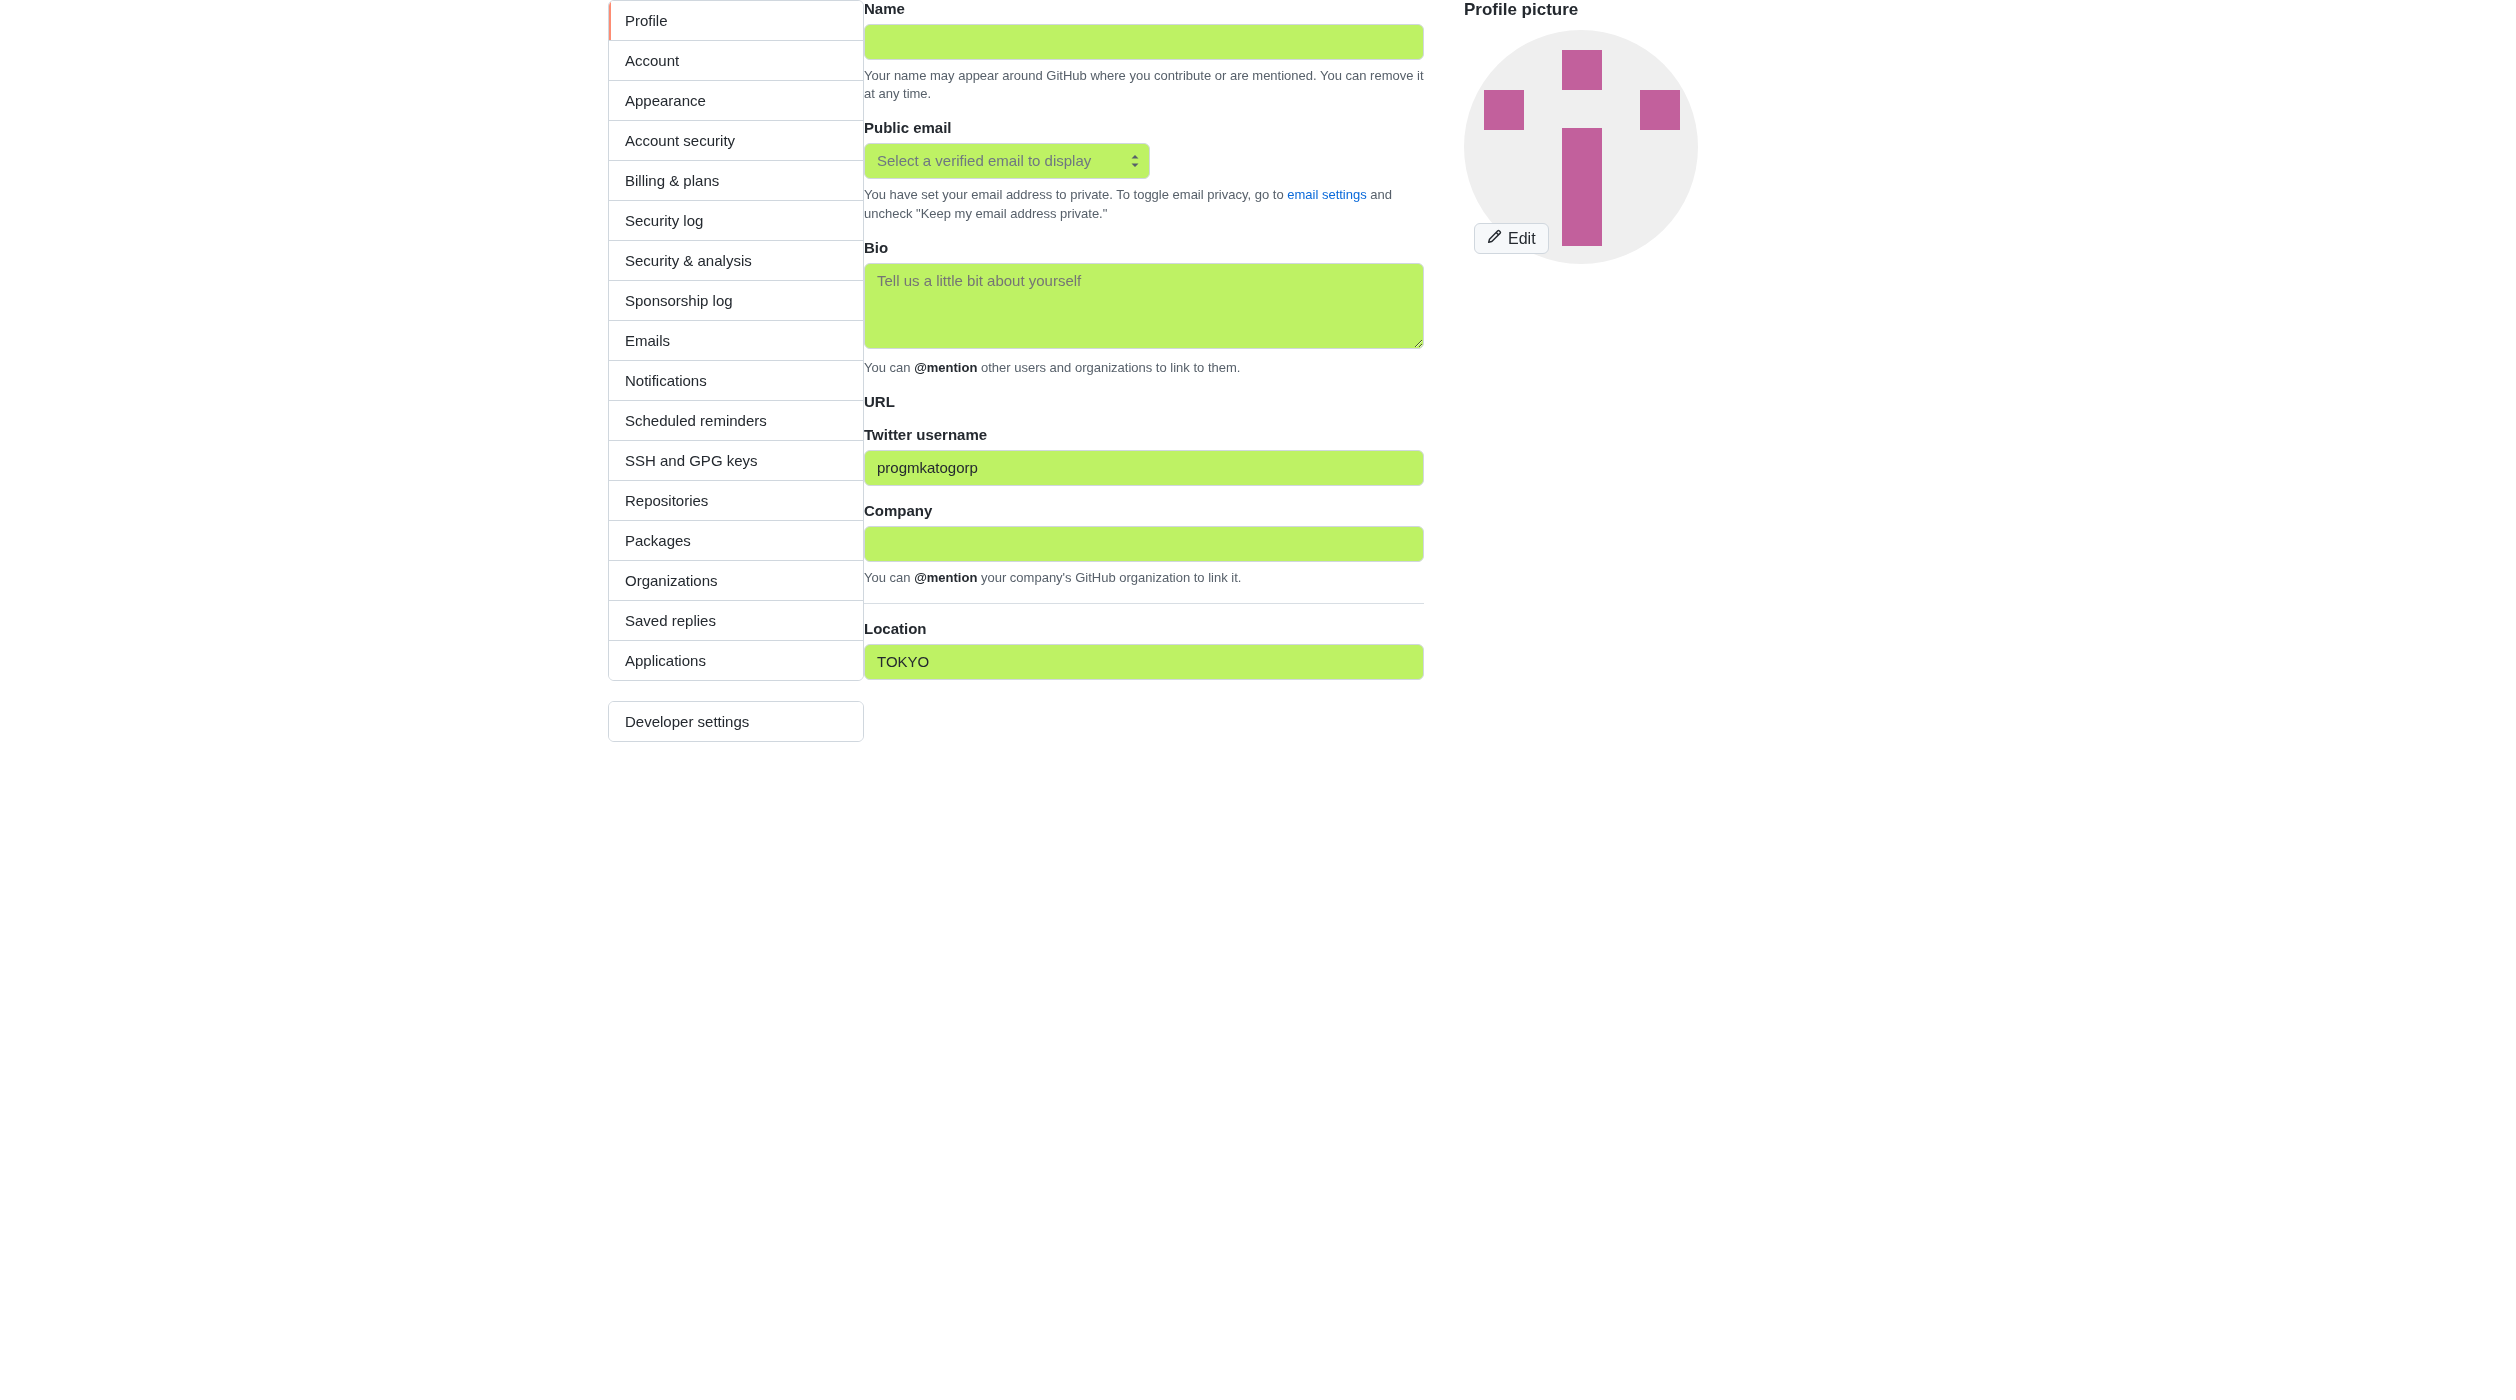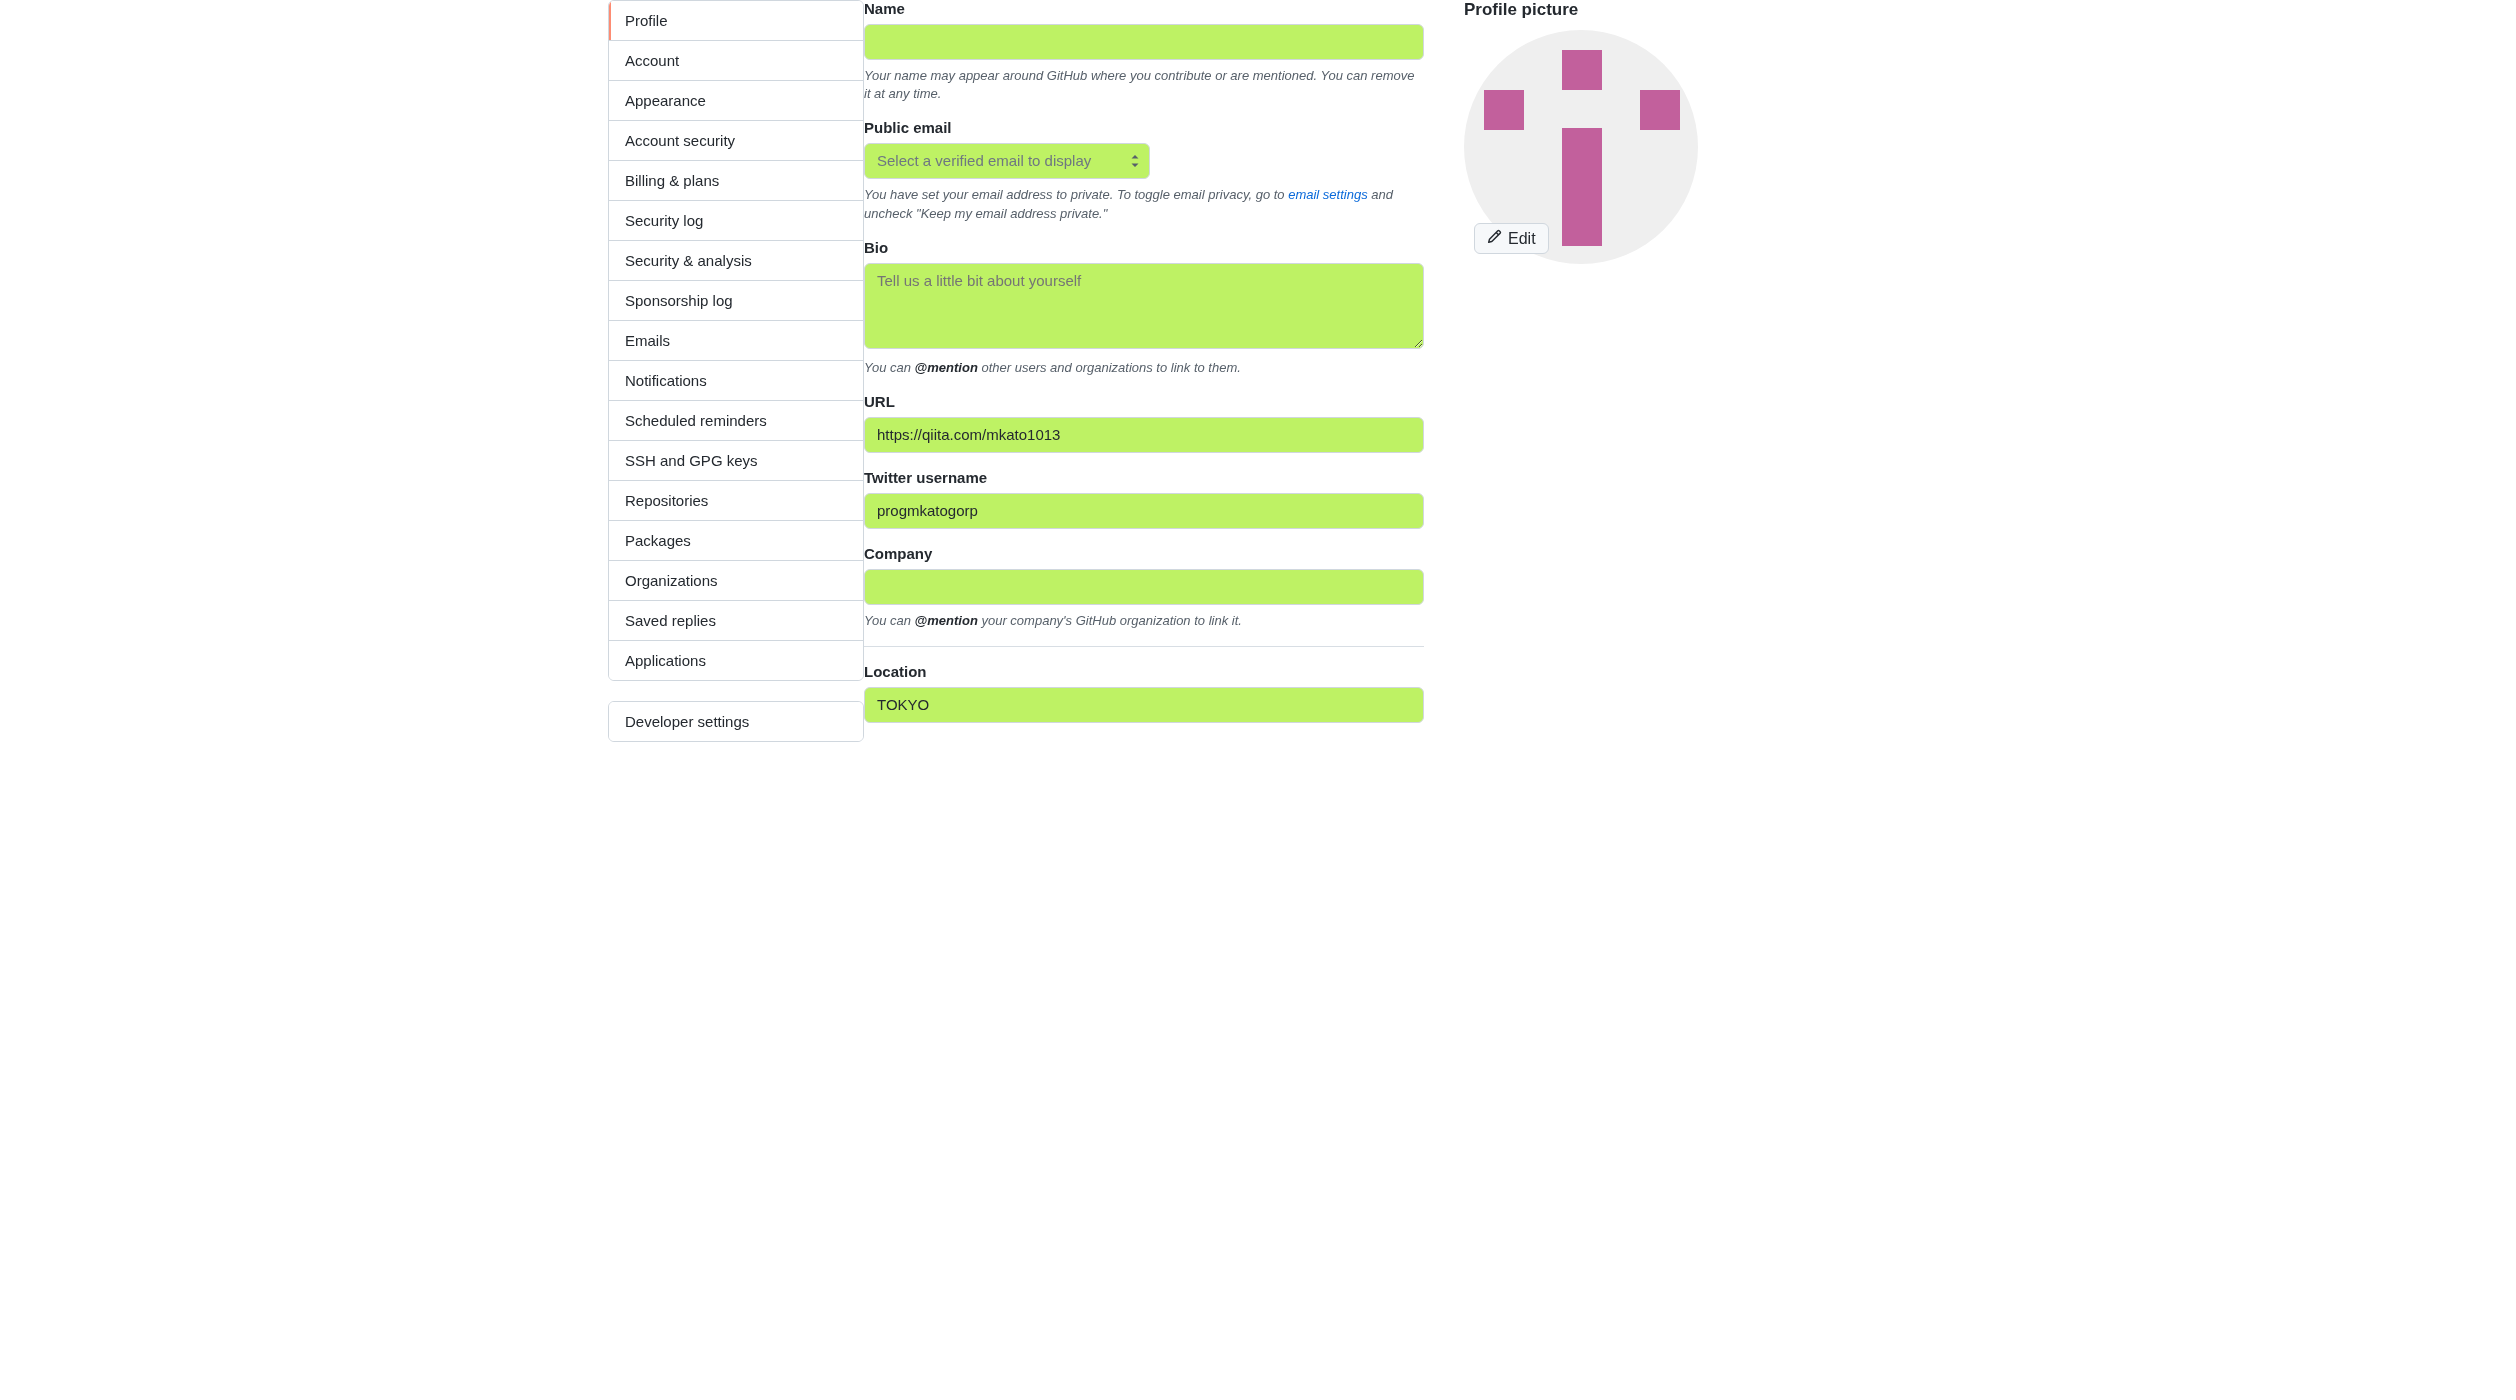--- a/index.html
+++ b/index.html
@@ -108,21 +108,20 @@
   .select-caret svg { display:block; }
   .form-textarea {
     min-height: 86px;
     resize: vertical;
   }
   .note {
     font-size: 13px;
     color: #57606a;
     margin-top: 7px;
     line-height: 1.4;
-    font-style: italic;
   }
   .note a { color: #0969da; text-decoration: none; cursor: pointer; }
   .note .mention { color: #24292f; font-weight: 600; }
   hr.divider {
     border: none;
     border-top: 1px solid #d8dee4;
     margin: 16px 0;
   }
   .aside-title {
     font-weight: 600;
@@ -226,21 +225,20 @@
       <div class="form-group">
         <label class="form-label">Bio</label>
         <textarea class="form-textarea" placeholder="Tell us a little bit about yourself" style=""></textarea>
         <p class="note">
           <span>You can </span><span class="mention">@mention</span><span> other users and organizations to link to them.</span>
         </p>
       </div>
 
       <div class="form-group">
         <label class="form-label">URL</label>
-        <input class="form-input" type="text" value="https://qiita.com/mkato1013" style="">
       </div>
 
       <div class="form-group">
         <label class="form-label">Twitter username</label>
         <input class="form-input" type="text" value="progmkatogorp" style="">
       </div>
 
       <div class="form-group">
         <label class="form-label">Company</label>
         <input class="form-input" type="text" value="" style="">

